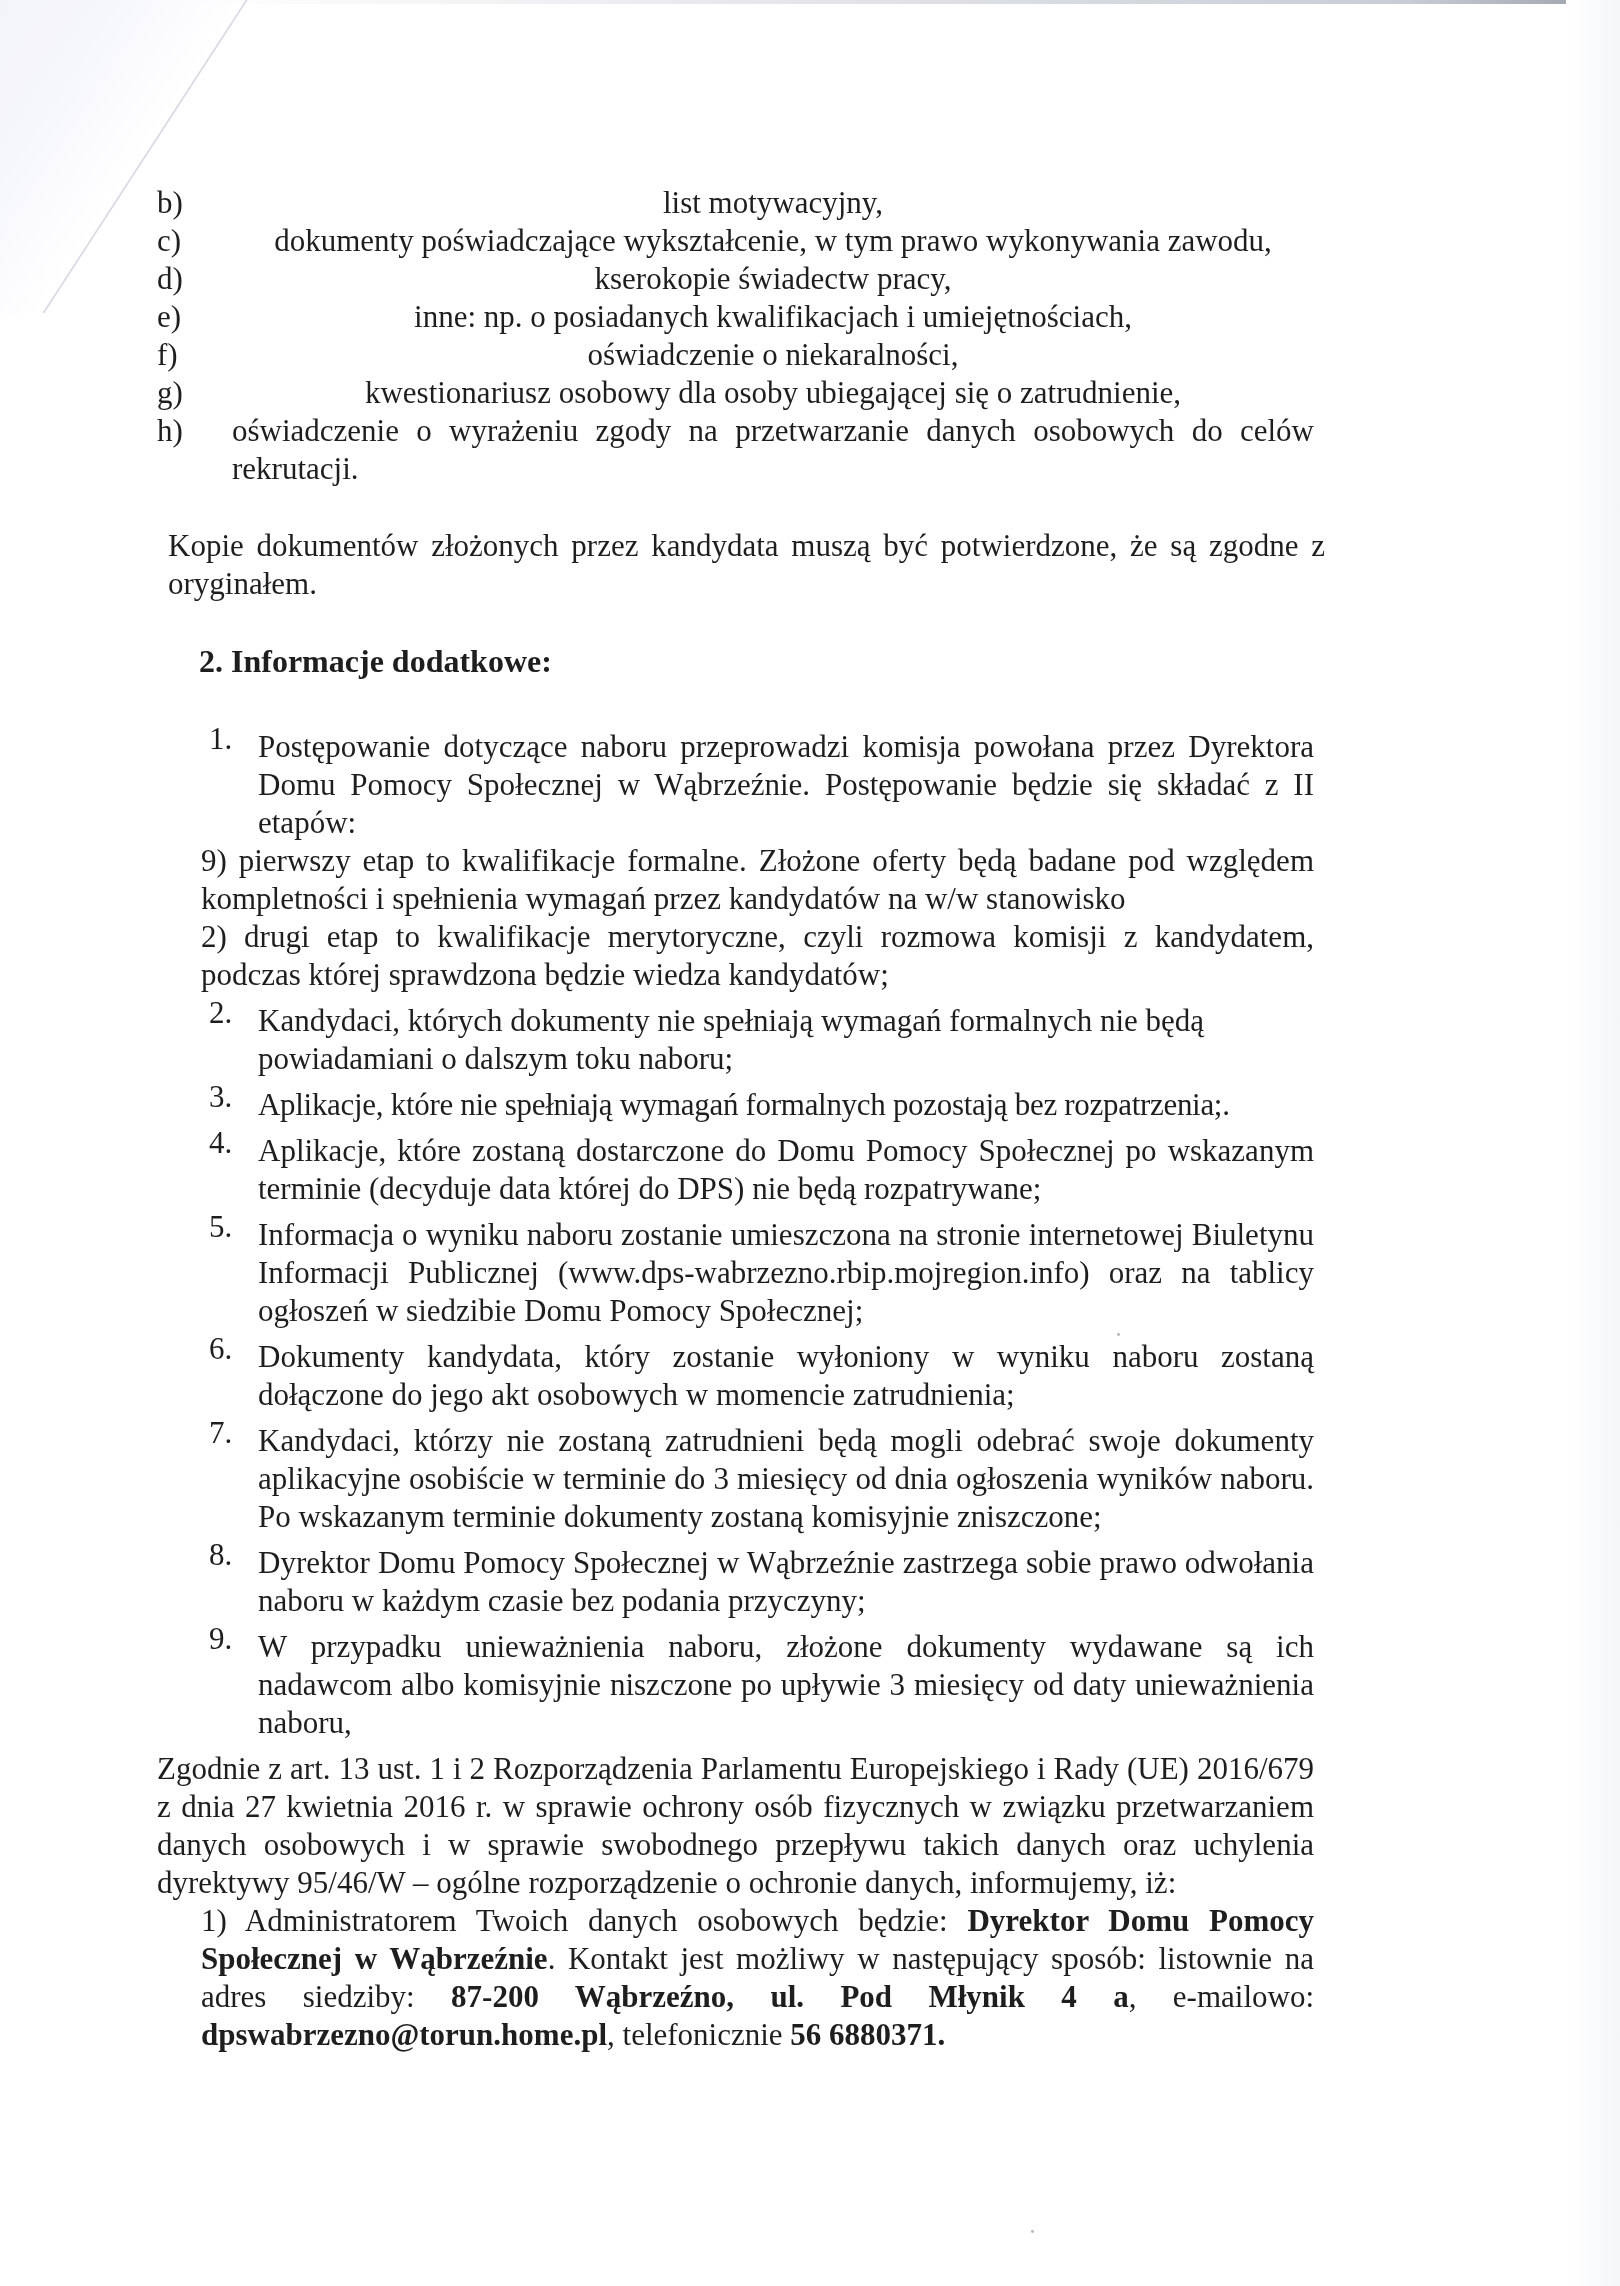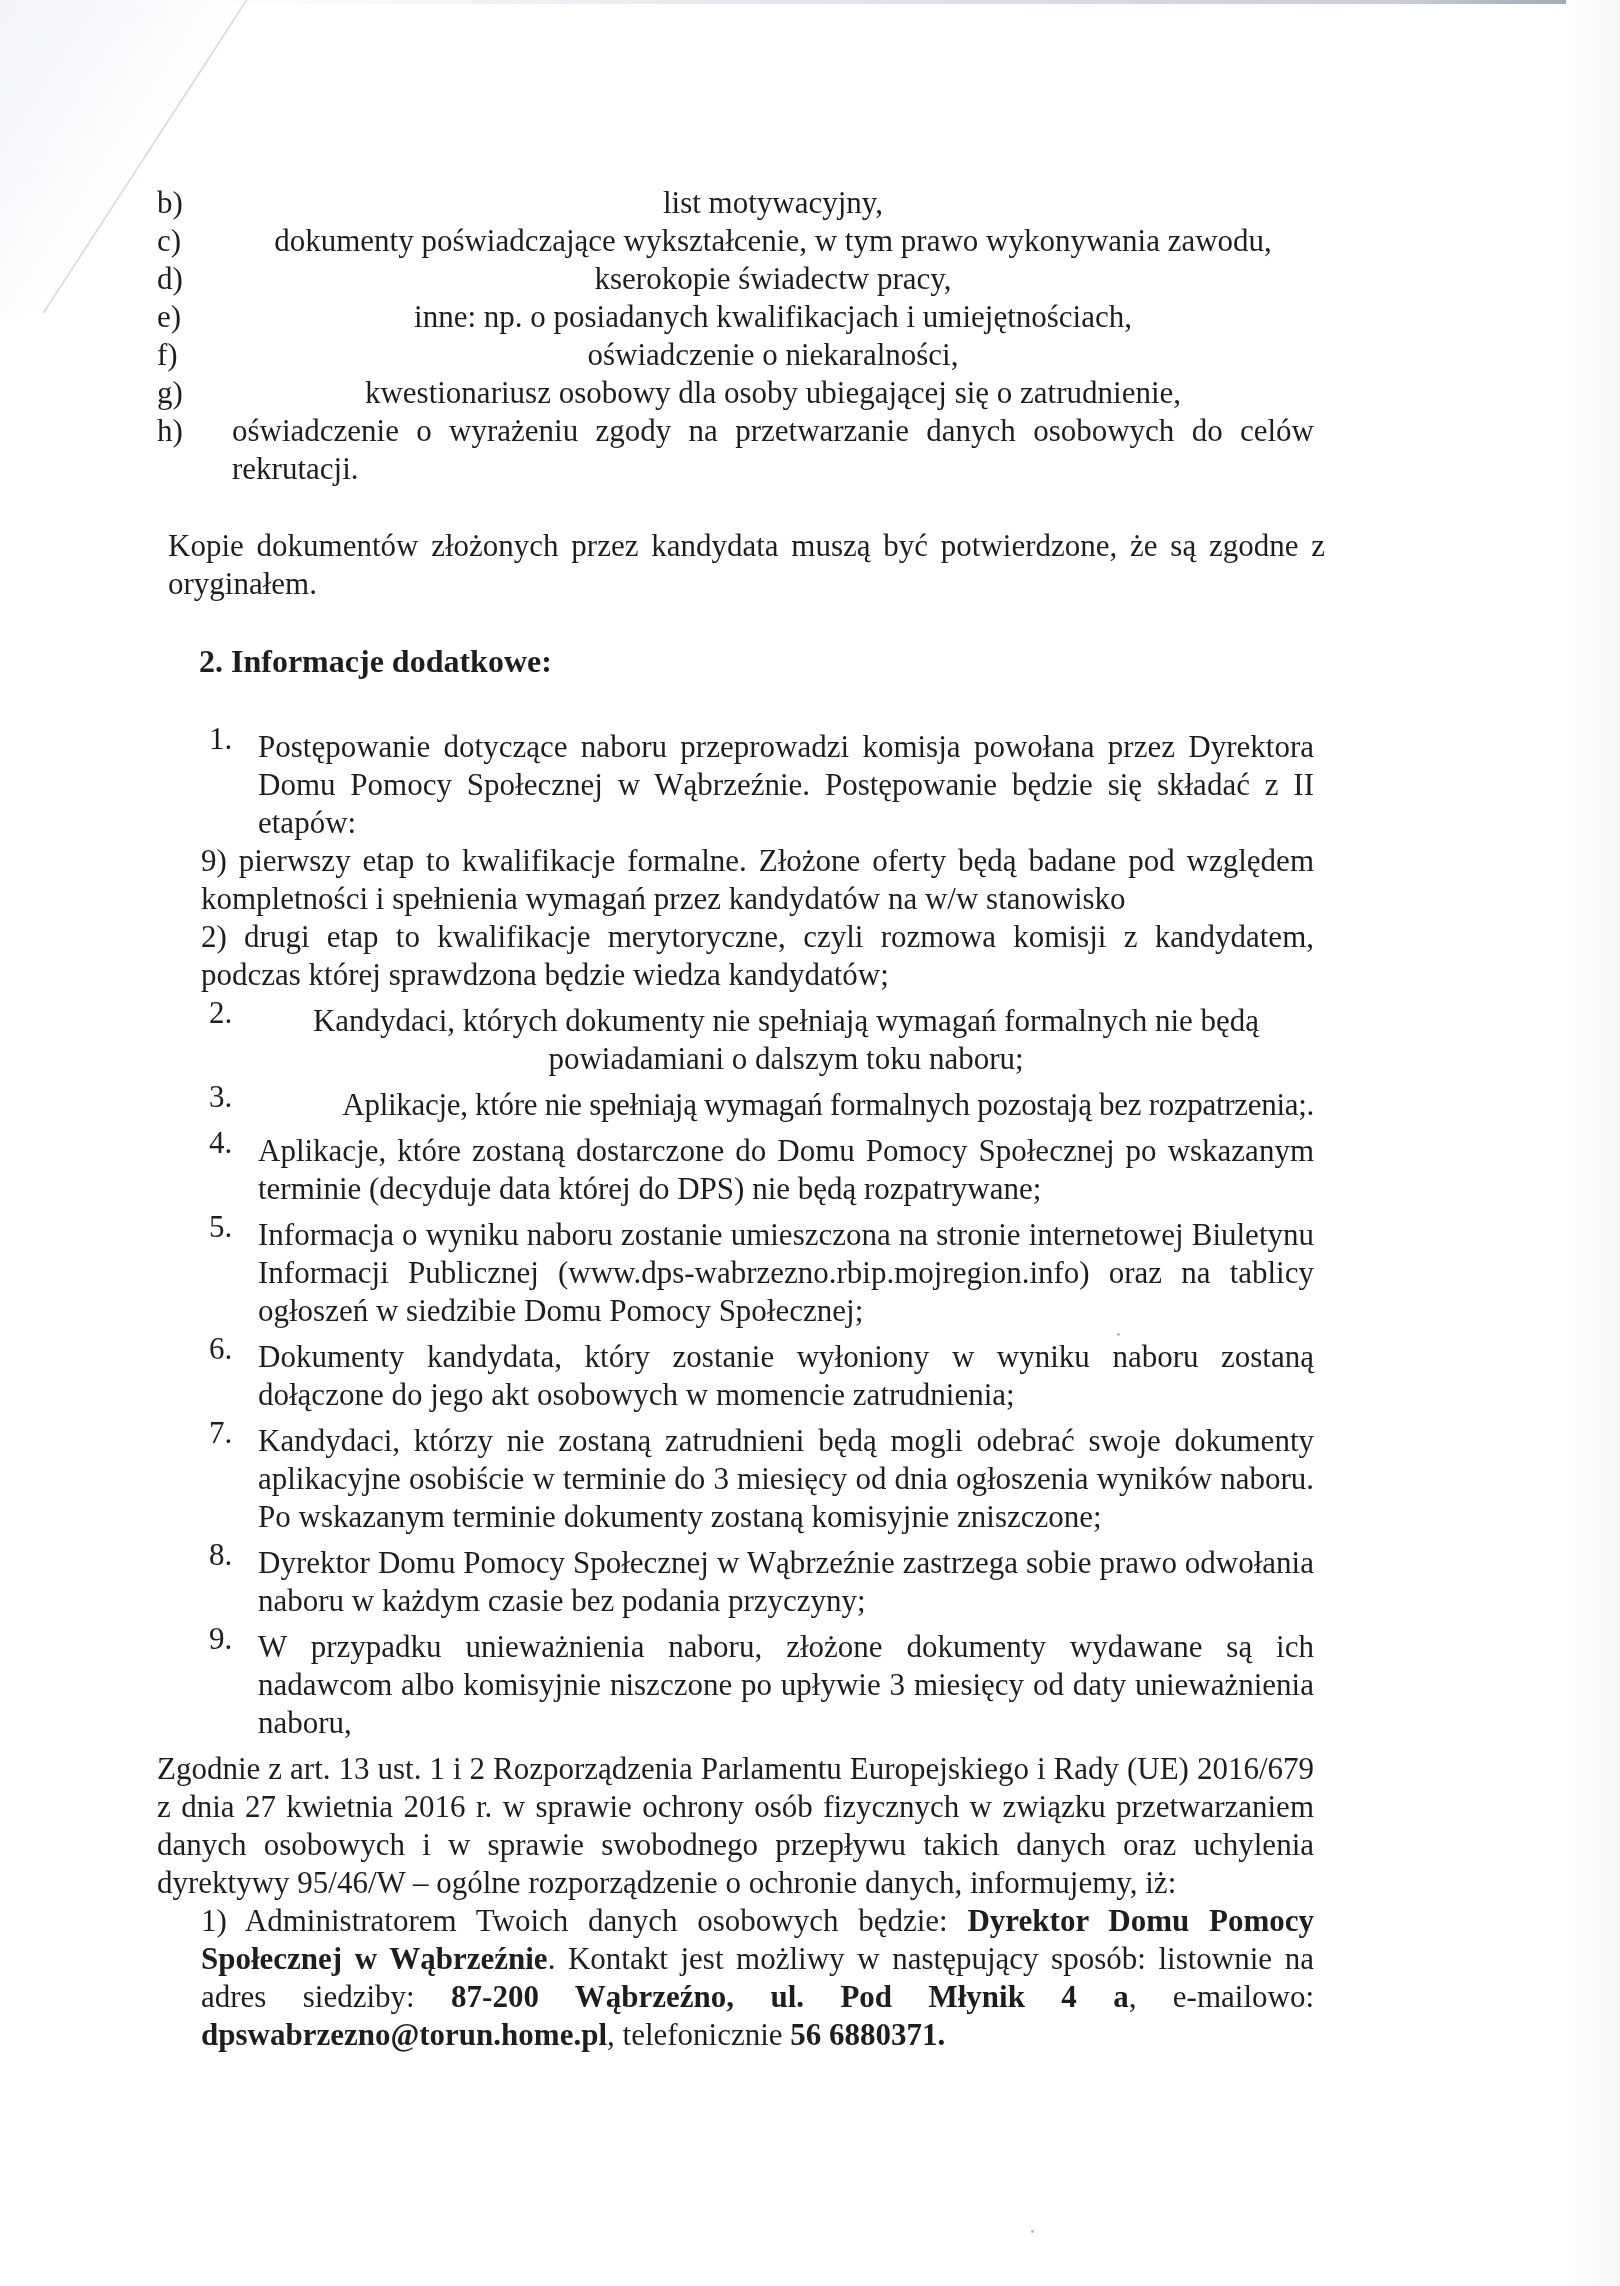--- a/index.html
+++ b/index.html
@@ -77,25 +77,25 @@
   <div class="num-list">
     <div class="num-row">
       <div class="n"><span>1.</span></div>
       <div class="t">Postępowanie dotyczące naboru przeprowadzi komisja powołana przez Dyrektora Domu Pomocy Społecznej w Wąbrzeźnie. Postępowanie będzie się składać z II etapów:</div>
     </div>
     <div class="sub0" style="padding-left:44px; text-align:justify;">9) pierwszy etap to kwalifikacje formalne. Złożone oferty będą badane pod względem kompletności i spełnienia wymagań przez kandydatów na w/w stanowisko</div>
     <div class="sub0" style="padding-left:44px; text-align:justify;">2) drugi etap to kwalifikacje merytoryczne, czyli rozmowa komisji z kandydatem, podczas której sprawdzona będzie wiedza kandydatów;</div>
 
     <div class="num-row">
       <div class="n"><span>2.</span></div>
-      <div class="t" style="text-align:center">Kandydaci, których dokumenty nie spełniają wymagań formalnych nie będą powiadamiani o dalszym toku naboru;</div>
+      <div class="t" style="text-align:left">Kandydaci, których dokumenty nie spełniają wymagań formalnych nie będą powiadamiani o dalszym toku naboru;</div>
     </div>
     <div class="num-row">
       <div class="n"><span>3.</span></div>
-      <div class="t" style="text-align:right; white-space:nowrap; letter-spacing:-0.3px">Aplikacje, które nie spełniają wymagań formalnych pozostają bez rozpatrzenia;.</div>
+      <div class="t" style="text-align:left; white-space:nowrap; letter-spacing:-0.3px">Aplikacje, które nie spełniają wymagań formalnych pozostają bez rozpatrzenia;.</div>
     </div>
     <div class="num-row">
       <div class="n"><span>4.</span></div>
       <div class="t">Aplikacje, które zostaną dostarczone do Domu Pomocy Społecznej po wskazanym terminie (decyduje data której do DPS) nie będą rozpatrywane;</div>
     </div>
     <div class="num-row">
       <div class="n"><span>5.</span></div>
       <div class="t">Informacja o wyniku naboru zostanie umieszczona na stronie internetowej Biuletynu Informacji Publicznej (www.dps-wabrzezno.rbip.mojregion.info) oraz na tablicy ogłoszeń w siedzibie Domu Pomocy Społecznej;</div>
     </div>
     <div class="num-row">

